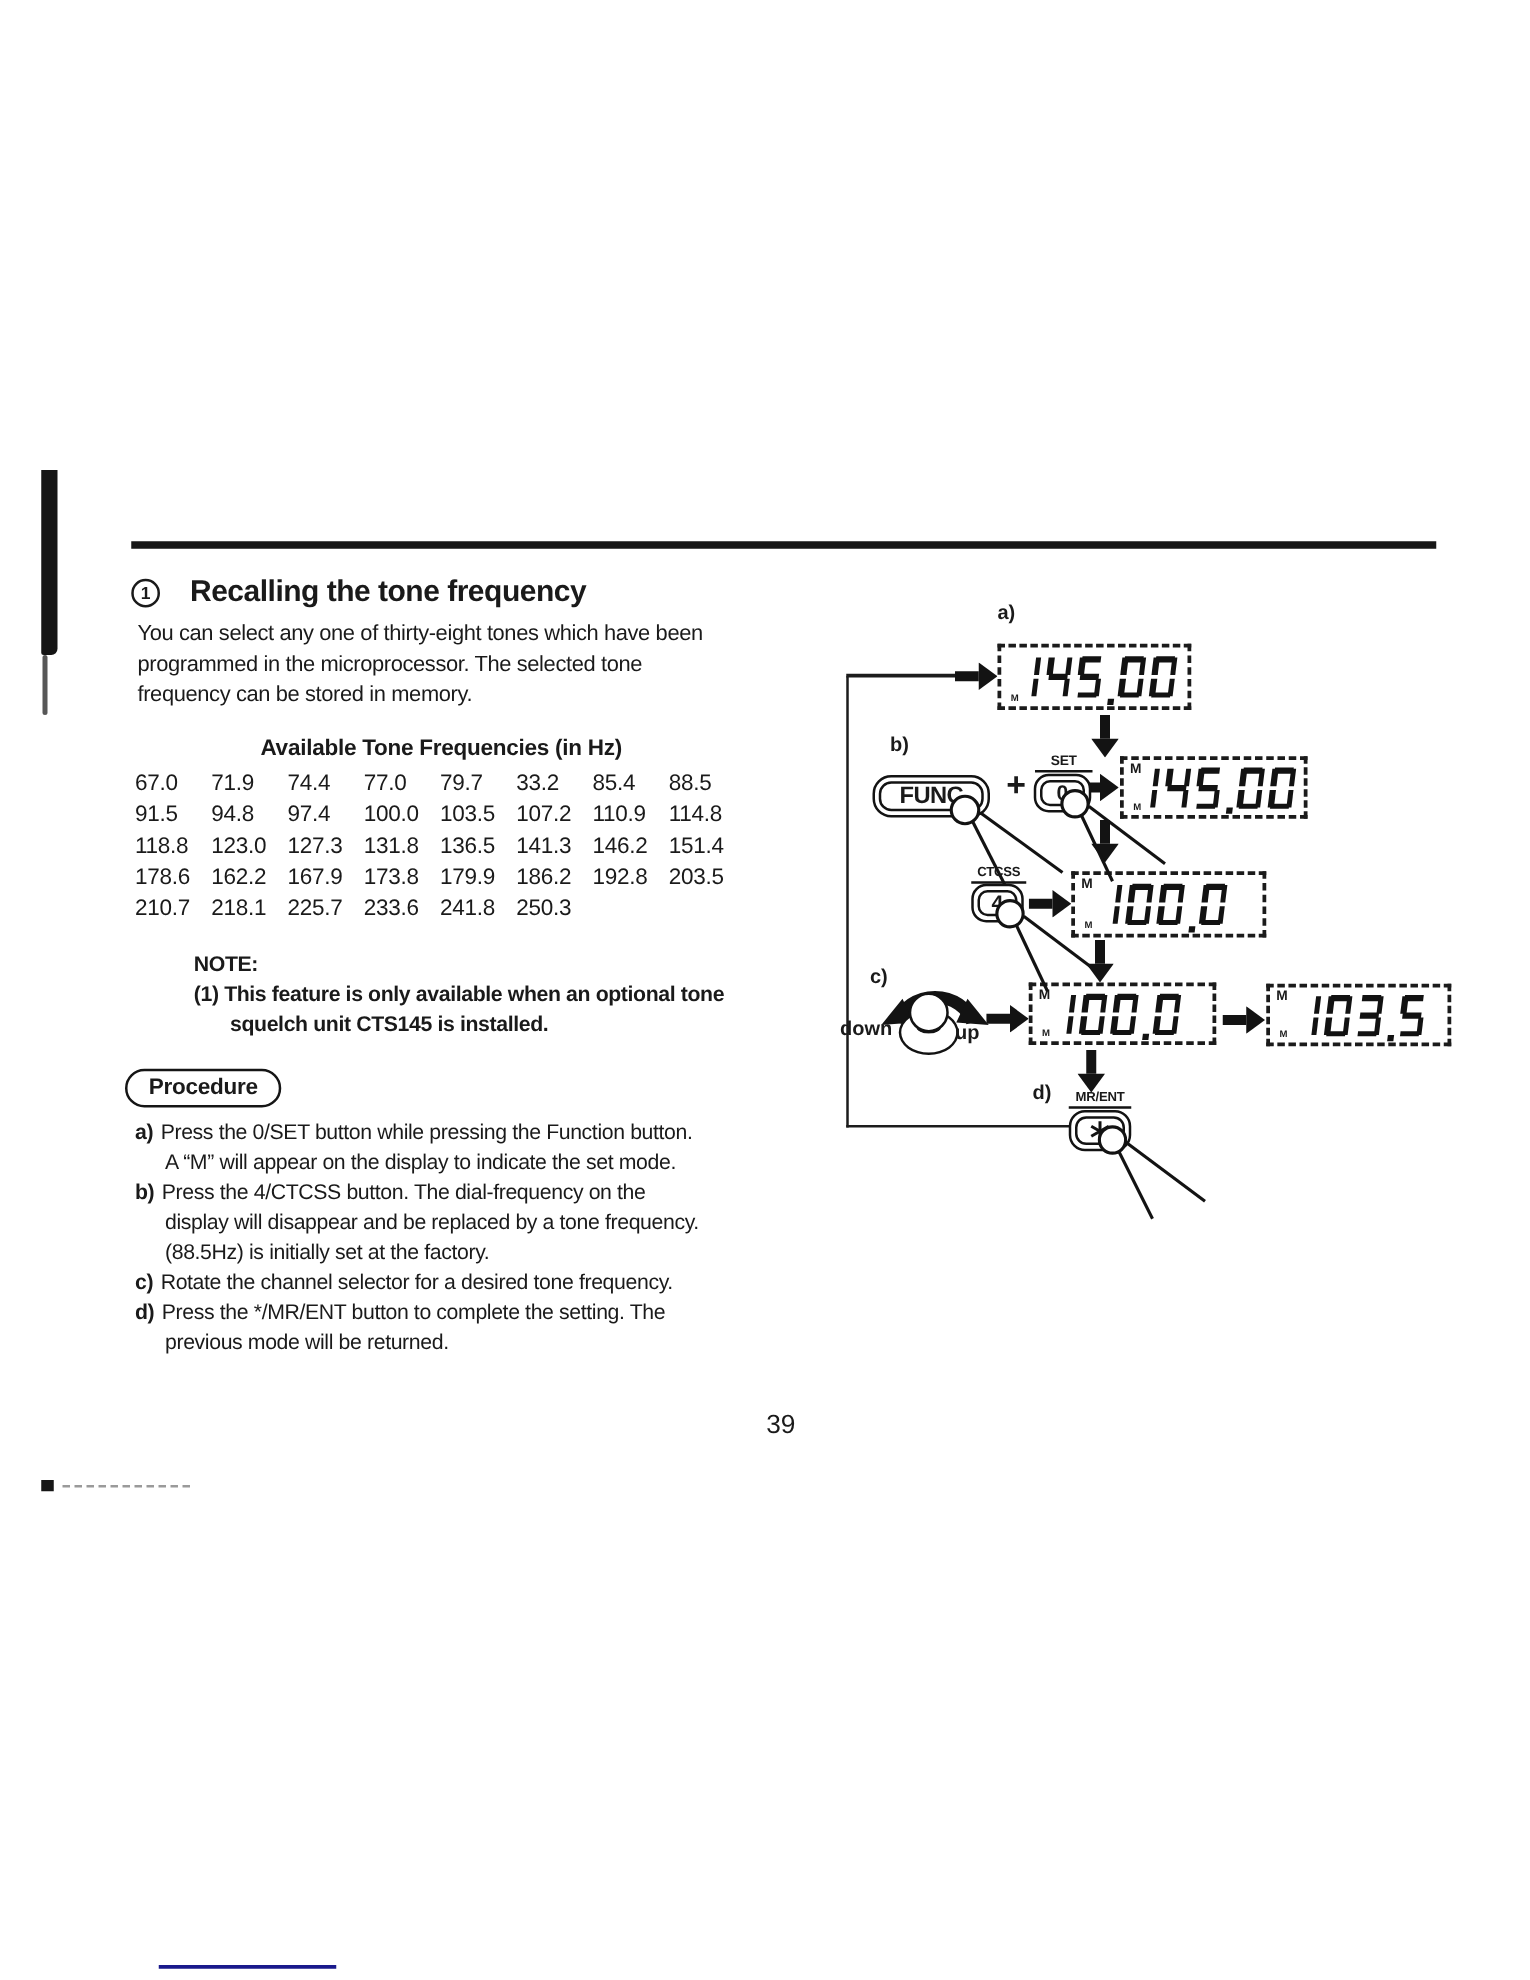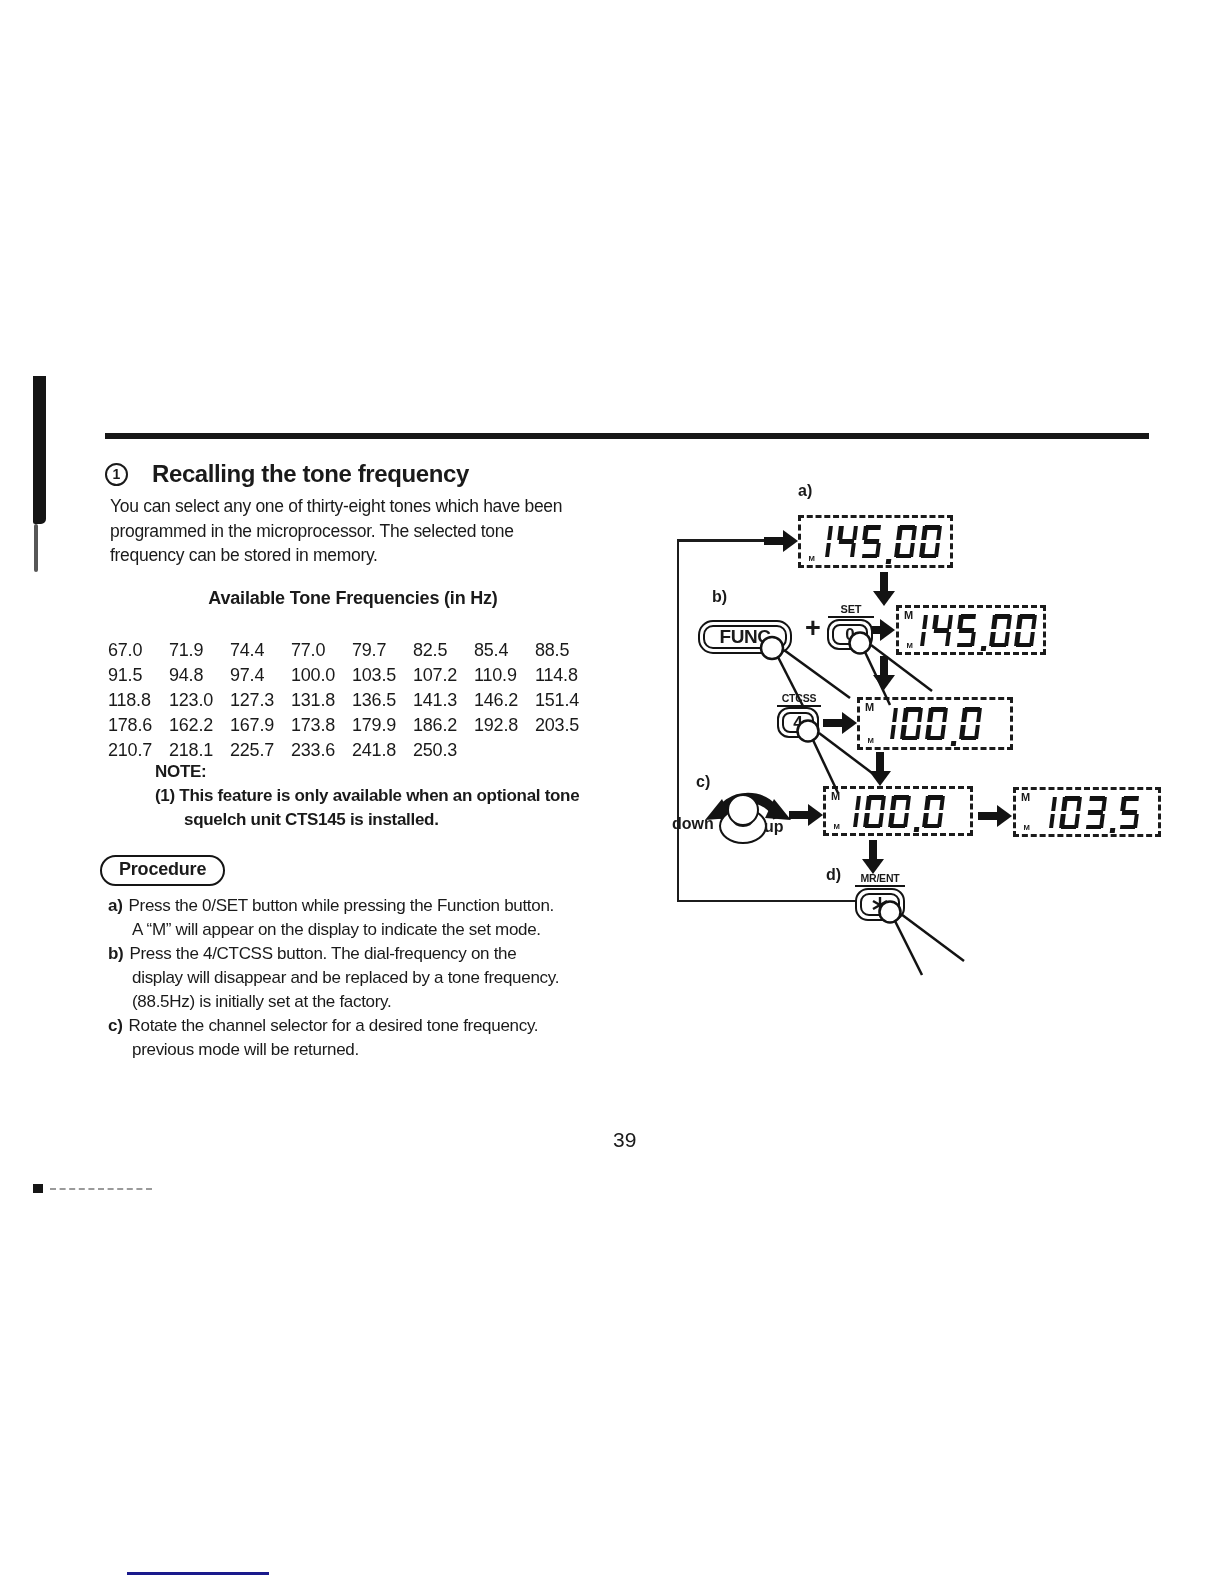--- a/index.html
+++ b/index.html
@@ -18,21 +18,21 @@
   .top-rule{left:105px;top:433px;width:1044px;height:6px;background:#171717;}
   .title-row{left:105px;top:460px;display:flex;align-items:center;}
   .circ-one{width:19px;height:19px;border:2px solid #1a1a1a;border-radius:50%;
             display:flex;align-items:center;justify-content:center;
             font-size:14px;font-weight:bold;line-height:1;}
   .title-text{margin-left:24px;font-size:24px;font-weight:bold;letter-spacing:-0.4px;}
   .intro{left:110px;top:494px;font-size:17.5px;line-height:24.5px;letter-spacing:-0.3px;white-space:nowrap;}
   .tone-heading{left:108px;top:588px;width:490px;text-align:center;font-size:18px;font-weight:bold;letter-spacing:-0.2px;}
   .tone-table{left:108px;top:616px;font-size:18px;letter-spacing:-0.2px;}
   .trow{display:flex;height:25px;}
-  .tcell{width:61px;flex:none;margin-top:24px;}
+  .tcell{width:61px;flex:none;}
   .note{left:119px;top:760px;font-size:17px;font-weight:bold;line-height:24px;letter-spacing:-0.3px;white-space:nowrap;margin-left:36px;}
   .note .ind{padding-left:29px;}
   .proc-pill{left:100px;top:855px;border:2.5px solid #151515;border-radius:17px;
              padding:2px 17px 4px 17px;font-size:18px;font-weight:bold;letter-spacing:-0.2px;}
   .steps{left:108px;top:894px;font-size:17px;line-height:24px;letter-spacing:-0.3px;white-space:nowrap;}
   .steps b{margin-right:6px;}
   .steps .ind{padding-left:24px;}
   .page-num{left:613px;top:1128px;font-size:21px;}
 
   
@@ -95,21 +95,21 @@
   </div>
 
   <div class="abs tone-heading">Available Tone Frequencies (in Hz)</div>
   <div class="abs tone-table">
       <div class="trow">
         <span class="tcell">67.0</span>
         <span class="tcell">71.9</span>
         <span class="tcell">74.4</span>
         <span class="tcell">77.0</span>
         <span class="tcell">79.7</span>
-        <span class="tcell">82.5</span>
+        <span class="tcell">33.2</span>
         <span class="tcell">85.4</span>
         <span class="tcell">88.5</span>
       </div>
       <div class="trow">
         <span class="tcell">91.5</span>
         <span class="tcell">94.8</span>
         <span class="tcell">97.4</span>
         <span class="tcell">100.0</span>
         <span class="tcell">103.5</span>
         <span class="tcell">107.2</span>
@@ -153,20 +153,21 @@
   </div>
 
   <div class="abs proc-pill">Procedure</div>
   <div class="abs steps">
     <div><b>a)</b><span>Press the 0/SET button while pressing the Function button.</span></div>
     <div class="ind">A “M” will appear on the display to indicate the set mode.</div>
     <div><b>b)</b><span>Press the 4/CTCSS button. The dial-frequency on the</span></div>
     <div class="ind">display will disappear and be replaced by a tone frequency.</div>
     <div class="ind">(88.5Hz) is initially set at the factory.</div>
     <div><b>c)</b><span>Rotate the channel selector for a desired tone frequency.</span></div>
+    <div><b>d)</b><span>Press the */MR/ENT button to complete the setting. The</span></div>
     <div class="ind">previous mode will be returned.</div>
   </div>
 
   <div class="abs page-num">39</div>
 
   <div class="abs diagram">
 
     <div class="loop-top"></div>
     <div class="loop-l"></div>
 

